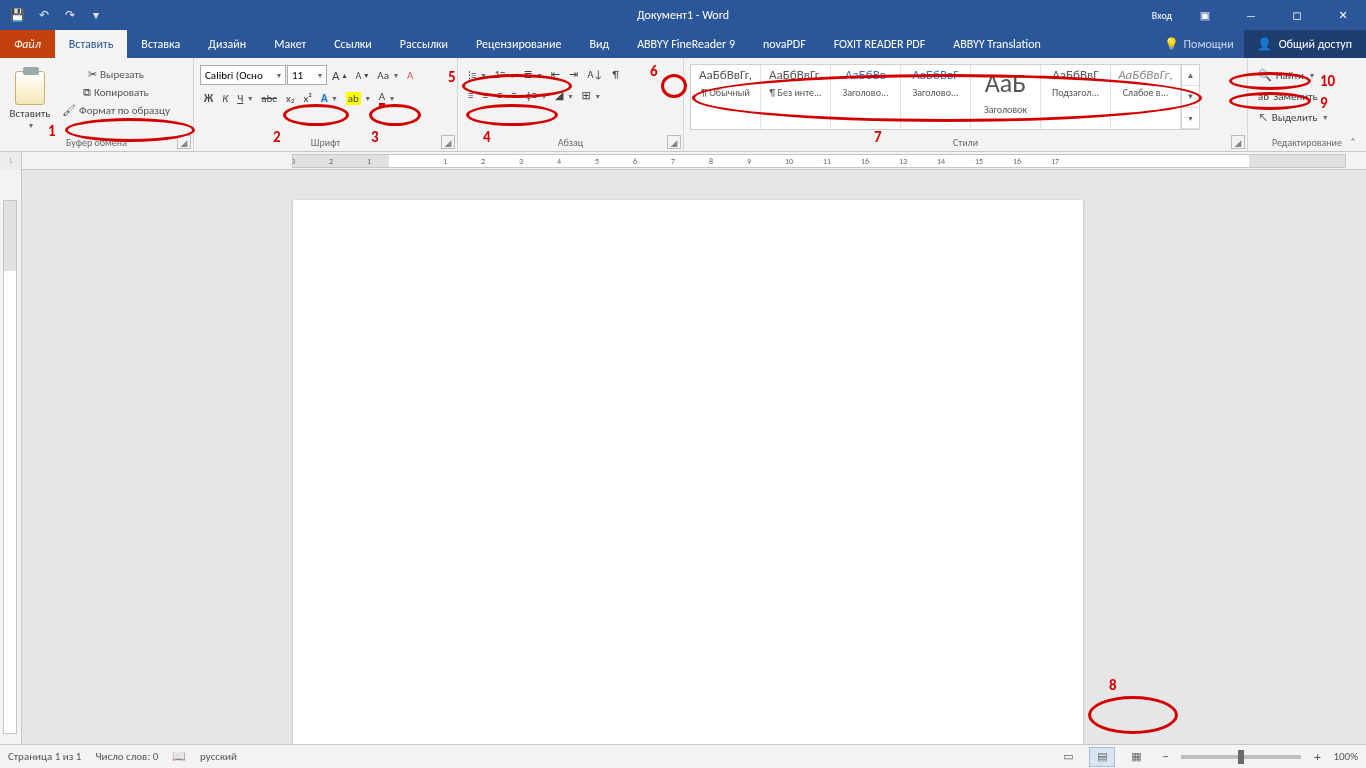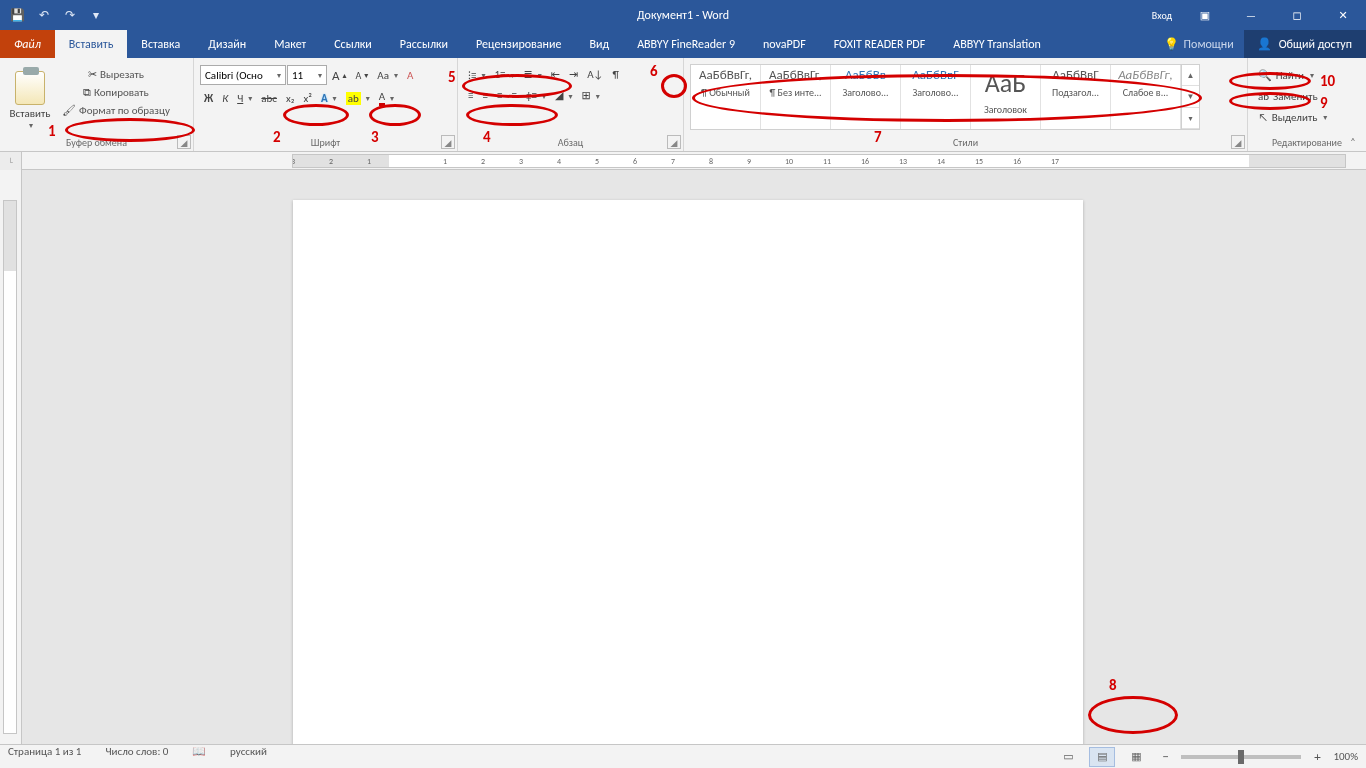--- a/index.html
+++ b/index.html
@@ -68,21 +68,21 @@
 
 
 .workspace { position: absolute; top: 170px; left: 0; right: 0; bottom: 24px; background: #e6e6e6; }
 .ruler-v { position: absolute; left: 0; top: 0; width: 22px; bottom: 0; background: #f3f3f3; border-right: 1px solid #c6c6c6; }
 .ruler-v-track { position:absolute; top:30px; left:3px; width:14px; bottom:10px; background:#fff; border:1px solid #c6c6c6; }
 .ruler-v-track .margin { position:absolute; left:0; right:0; background:#e1e1e1; }
 .ruler-v-track .margin.top { top:0; height:70px; }
 .page { position: absolute; left: 293px; top: 30px; width: 790px; height: 1000px; background: #fff; box-shadow: 0 1px 3px rgba(0,0,0,.25); }
 
 
-.statusbar { position: absolute; left: 0; right: 0; bottom: 0; height: 24px; background: #f3f3f3; border-top: 1px solid #c6c6c6; display: flex; font-size: 11px; color: #555; padding: 0 8px; gap: 24px; }
+.statusbar { position: absolute; left: 0; right: 0; bottom: 0; height: 24px; background: #f3f3f3; border-top: 1px solid #c6c6c6; display: flex; align-items: center; font-size: 11px; color: #555; padding: 0 8px; gap: 14px; }
 .status-right { margin-left: auto; display: flex; align-items: center; gap: 8px; }
 .view-btn { width: 26px; height: 20px; display: flex; align-items: center; justify-content: center; border: 1px solid transparent; cursor: pointer; color:#666; }
 .view-btn.active { background: #d9e4f1; border-color: #a5bde0; }
 .zoom-slider { width: 120px; height: 4px; background: #bfbfbf; position: relative; }
 .zoom-thumb { position: absolute; left: 50%; top: -5px; width: 6px; height: 14px; background: #6a6a6a; transform: translateX(-50%); }
 .zoom-btn { width: 16px; text-align: center; cursor: pointer; color:#555; font-size:13px; }
 
 
 .annot { position: absolute; border: 3px solid #d40000; border-radius: 50%; pointer-events: none; }
 .annot-num { position: absolute; color: #d40000; font-weight: bold; font-size: 15px; pointer-events: none; }

